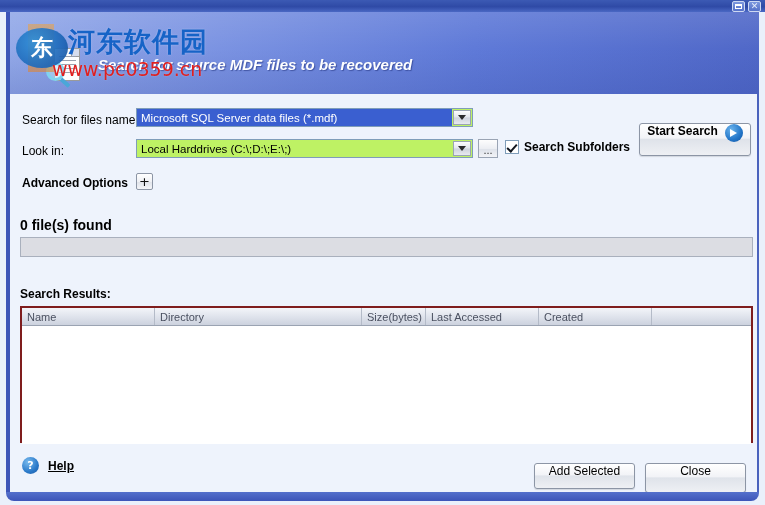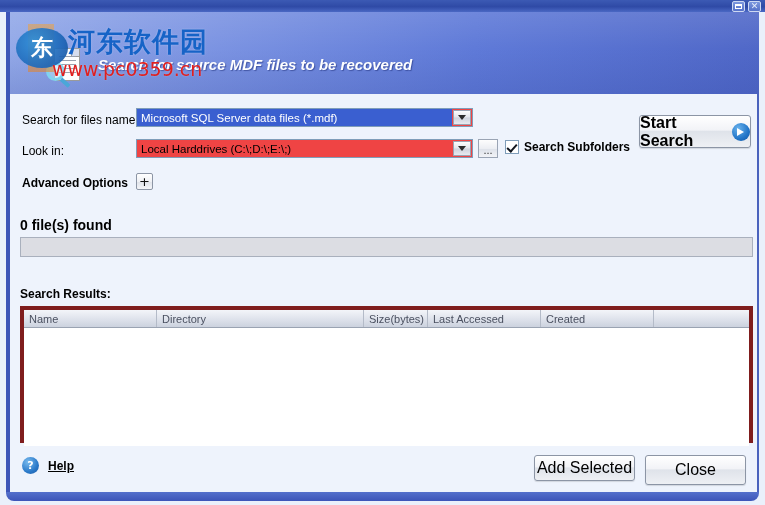--- a/index.html
+++ b/index.html
@@ -247,21 +247,21 @@
     color: #000000;
     white-space: nowrap;
   }
 
   
   .combo {
     position: absolute;
     height: 19px;
     box-sizing: border-box;
     border: 1px solid #7f9db9;
-    background: #ef4444;
+    background: #bef264;
     display: flex;
     align-items: stretch;
   }
   .combo-text {
     flex: 1;
     display: flex;
     align-items: center;
     padding-left: 4px;
     font-size: 11.5px;
     color: #000000;
@@ -338,27 +338,27 @@
   }
 
   
   .btn {
     position: absolute;
     box-sizing: border-box;
     border: 1px solid #8c95a5;
     border-radius: 3px;
     background: linear-gradient(to bottom, #ffffff 0%, #f2f3f7 45%, #dfe3ea 50%, #eef0f4 100%);
     display: flex;
-    align-items: center;
     justify-content: center;
     gap: 7px;
-    font-size: 16px;
+    font-size: 12px;
     font-weight: bold;
     color: #000000;
     box-shadow: 0 1px 1px rgba(0,0,0,0.12);
+    margin-top: 8px;
   }
   .btn-plain {
     font-weight: normal;
   }
   .arrow-circle {
     width: 18px;
     height: 18px;
     border-radius: 50%;
     background: radial-gradient(circle at 35% 30%, #69b2ec 0%, #2275c8 60%, #11539e 100%);
     position: relative;
@@ -418,21 +418,21 @@
     font-size: 12px;
     font-weight: bold;
     color: #000;
     white-space: nowrap;
   }
 
   
   .grid {
     position: absolute;
     box-sizing: border-box;
-    border: 4px solid #7f1d1d;
+    border: 2px solid #7f1d1d;
     background: #ffffff;
   }
   .grid-head {
     display: flex;
     height: 17px;
     background: linear-gradient(to bottom, #f3f5f9 0%, #dfe3ec 52%, #ccd2de 100%);
     border-bottom: 1px solid #9aa3b2;
   }
   .grid-col {
     box-sizing: border-box;

